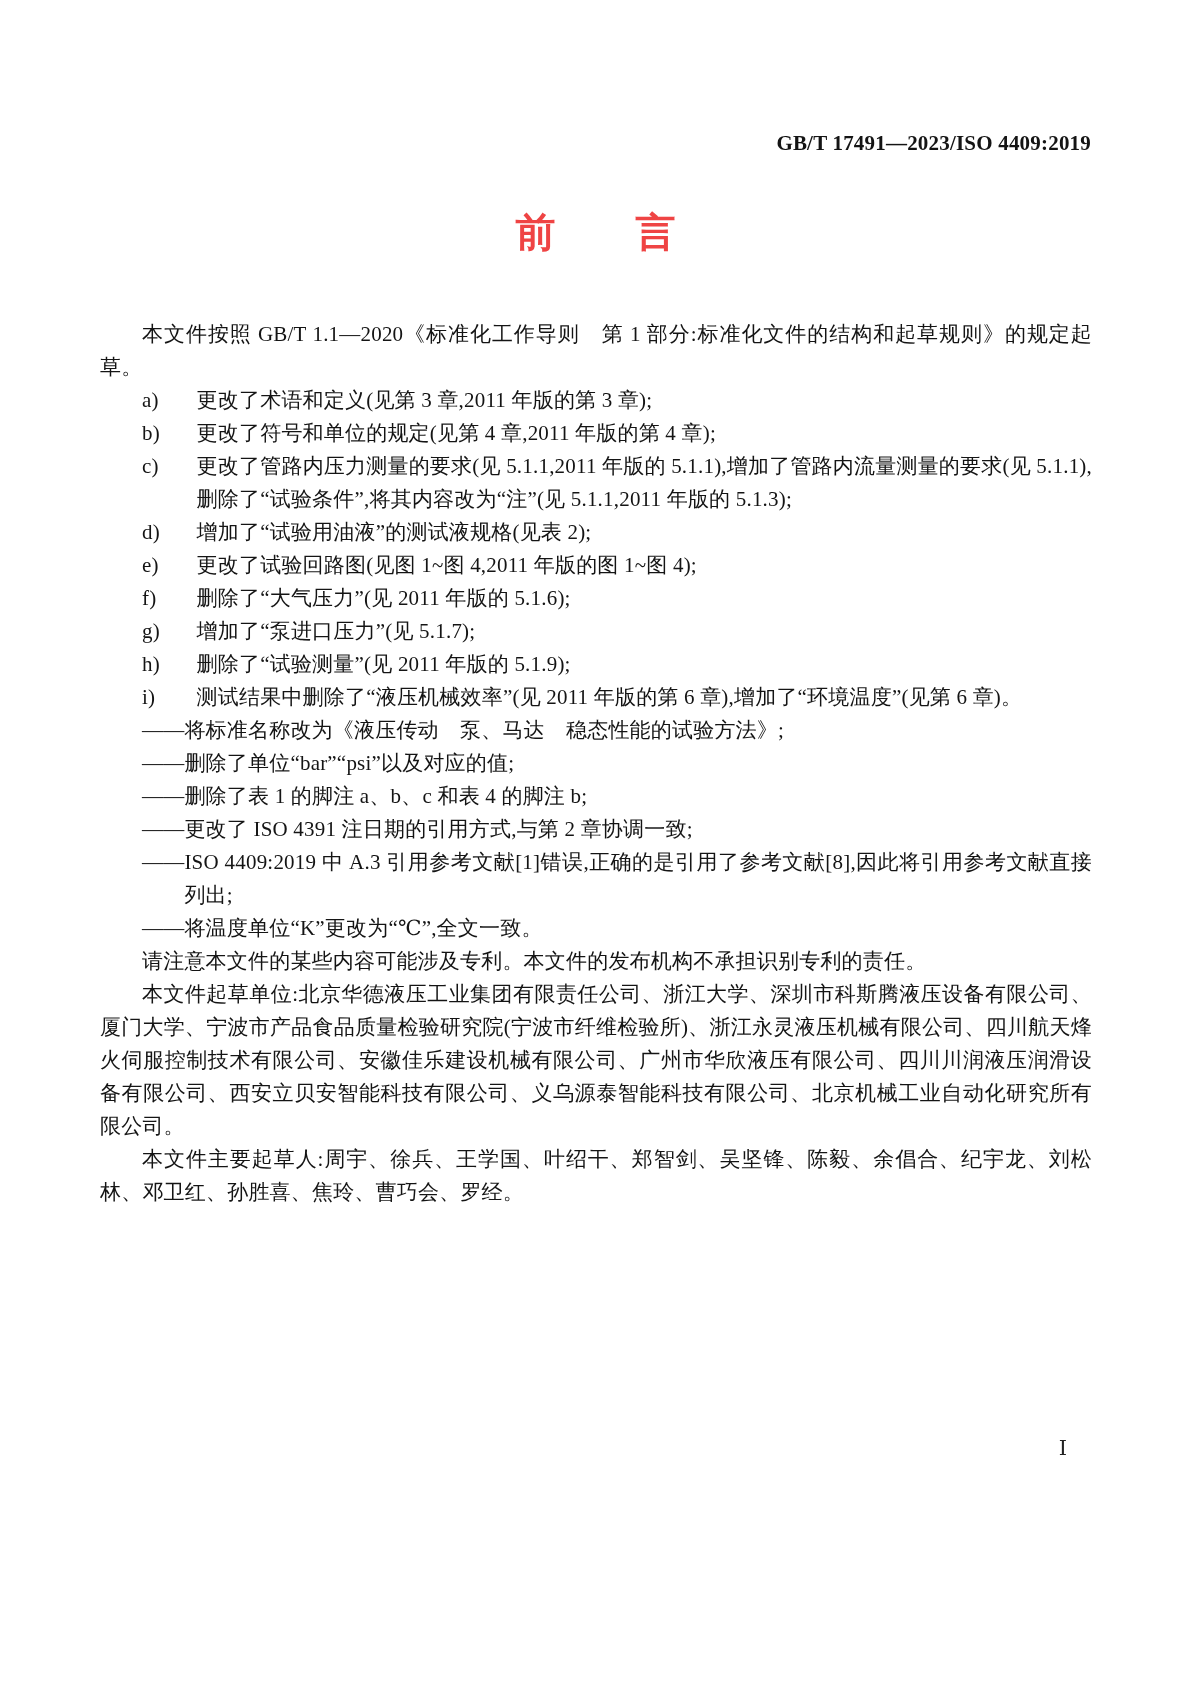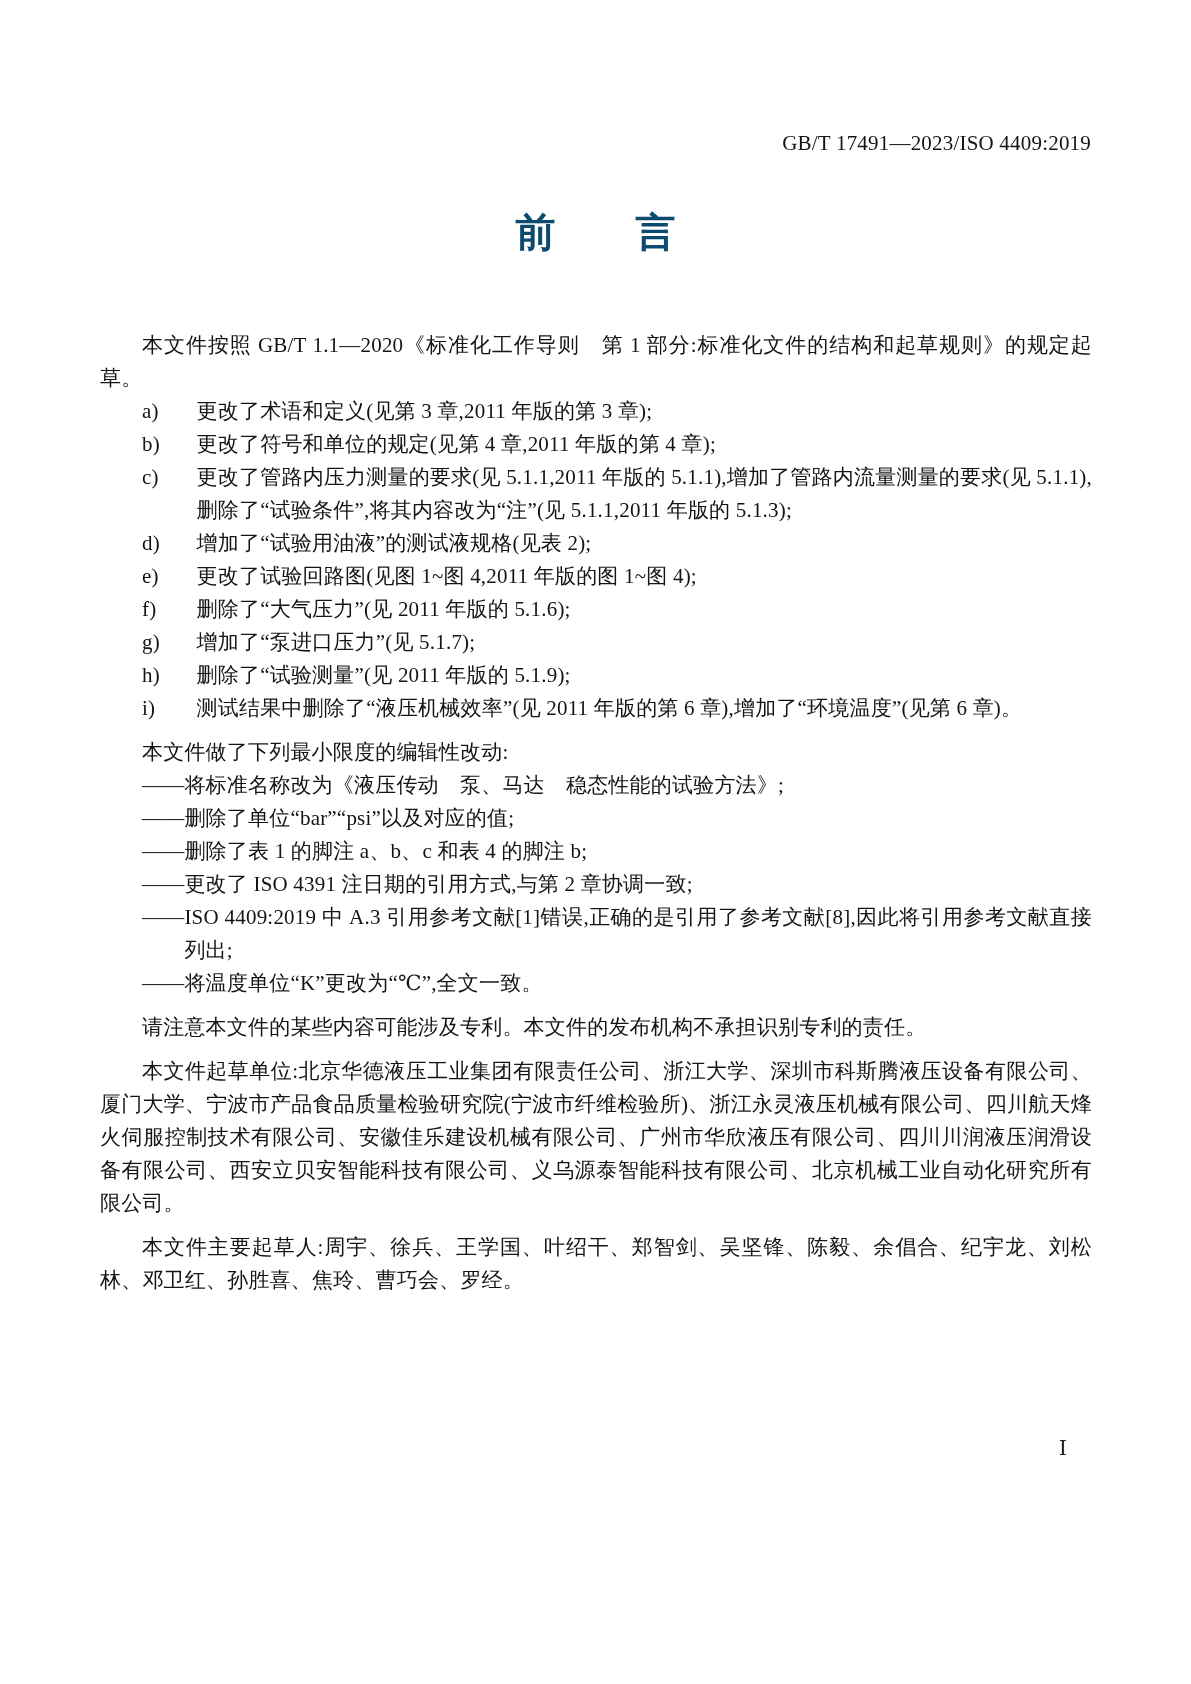--- a/index.html
+++ b/index.html
@@ -12,47 +12,47 @@
     background: #ffffff;
     font-family: "Liberation Serif", "DejaVu Serif", serif;
     color: #141414;
     overflow: hidden;
   }
   .doc-number {
     position: absolute;
     top: 131px;
     right: 100px;
     font-size: 21px;
-    font-weight: 400;
+    font-weight: 700;
     letter-spacing: 0.2px;
     white-space: nowrap;
   }
   .fw-title {
     position: absolute;
     top: 205px;
     left: 0;
     right: 0;
     margin: 0;
     text-align: center;
     font-family: "Liberation Sans", "DejaVu Sans", sans-serif;
     font-size: 40px;
     font-weight: 700;
-    color: #0c4a6e;
+    color: #ef4444;
   }
   .content {
     position: absolute;
     top: 318px;
     left: 100px;
     width: 992px;
     font-size: 21px;
     line-height: 33px;
     text-align: justify;
     letter-spacing: 0.2px;
   }
-  .para { text-indent: 2em; margin-top: 11px; }
+  .para { text-indent: 2em; }
   .list-item, .dash-item { display: flex; padding-left: 2em; }
   .item-label { flex: 0 0 2.6em; }
   .dash-item .item-label { flex: 0 0 2em; }
   .item-text { flex: 1; }
   .page-number {
     position: absolute;
     top: 1436px;
     right: 124px;
     font-size: 21px;
     color: #222;
@@ -97,21 +97,20 @@
         <span class="item-text">增加了“泵进口压力”(见 5.1.7);</span>
       </div>
       <div class="list-item">
         <span class="item-label">h)</span>
         <span class="item-text">删除了“试验测量”(见 2011 年版的 5.1.9);</span>
       </div>
       <div class="list-item">
         <span class="item-label">i)</span>
         <span class="item-text">测试结果中删除了“液压机械效率”(见 2011 年版的第 6 章),增加了“环境温度”(见第 6 章)。</span>
       </div>
-      <div class="para">本文件做了下列最小限度的编辑性改动:</div>
       <div class="dash-item">
         <span class="item-label">——</span>
         <span class="item-text">将标准名称改为《液压传动　泵、马达　稳态性能的试验方法》;</span>
       </div>
       <div class="dash-item">
         <span class="item-label">——</span>
         <span class="item-text">删除了单位“bar”“psi”以及对应的值;</span>
       </div>
       <div class="dash-item">
         <span class="item-label">——</span>

